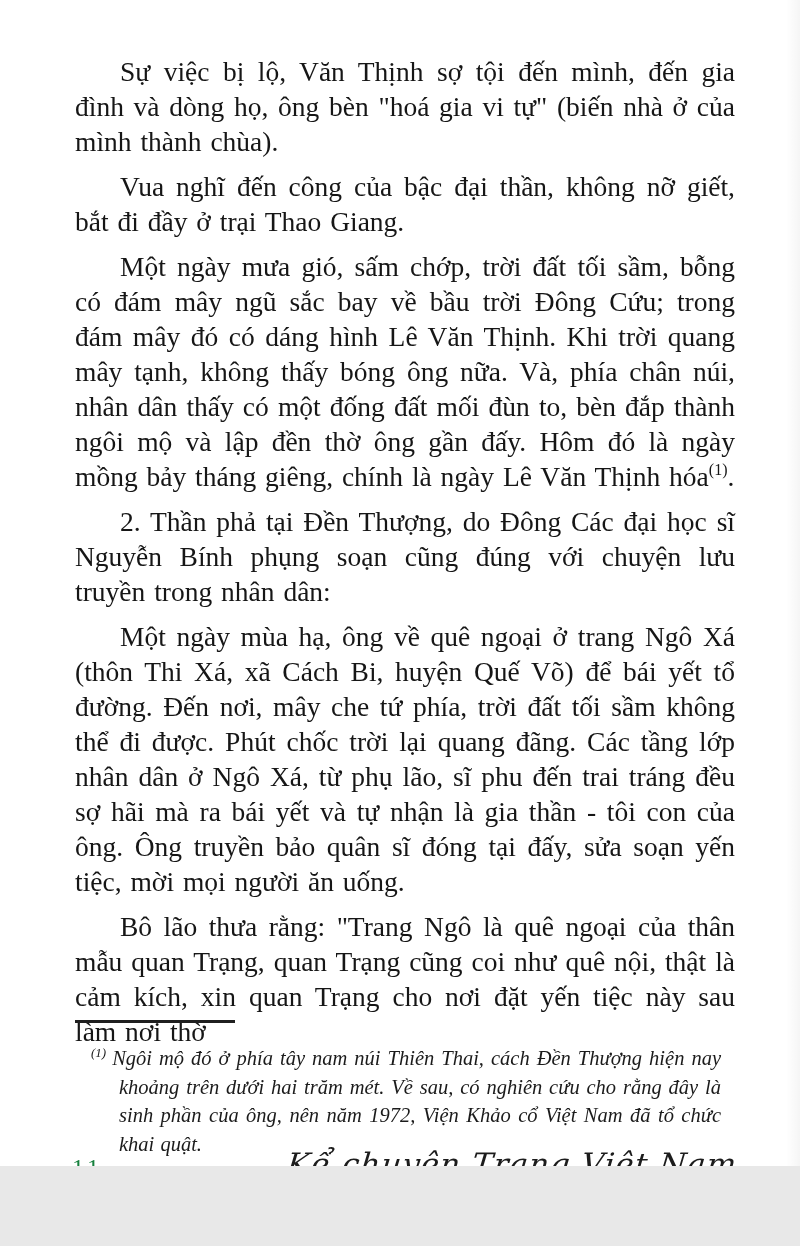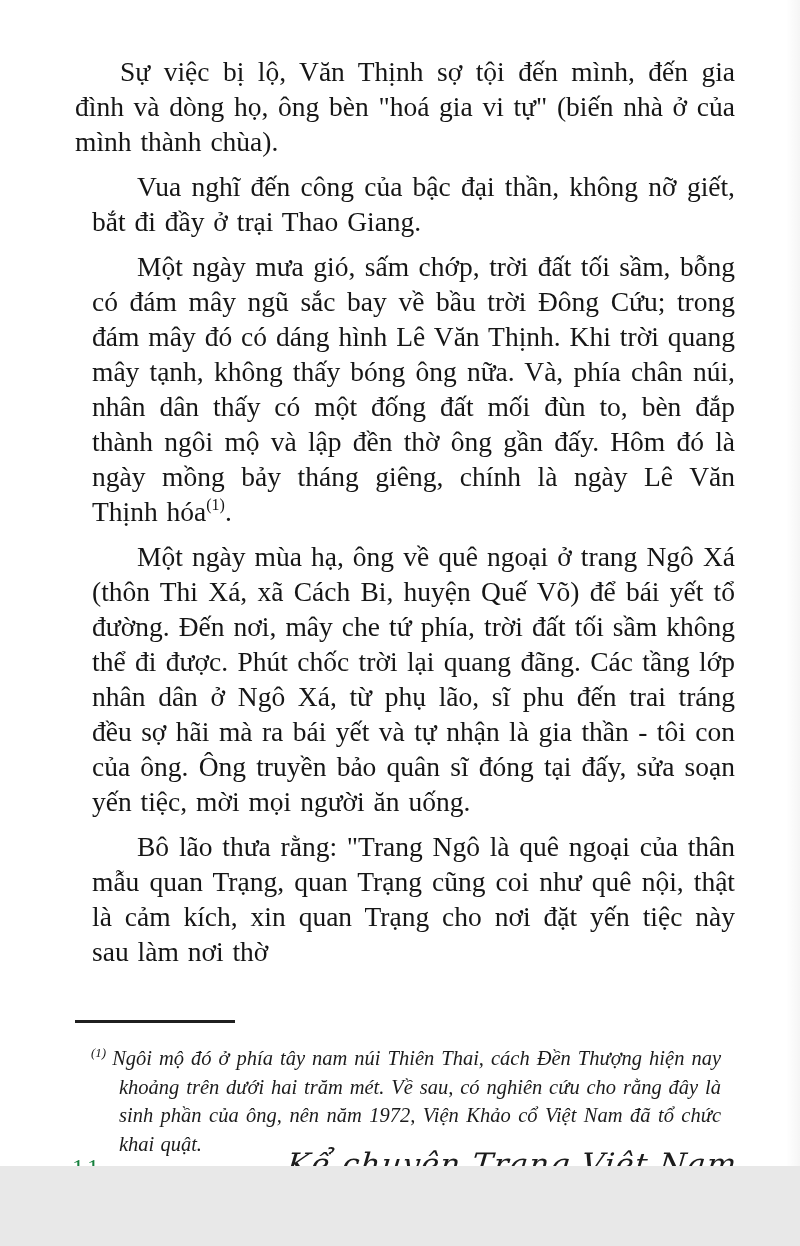--- a/index.html
+++ b/index.html
@@ -36,21 +36,20 @@
     margin: 0;
     font-size: 27.5px;
     line-height: 35px;
     text-align: justify;
     text-indent: 45px;
     word-spacing: 2px;
     color: #161616;
   }
   .para + .para {
     margin-top: 10px;
-    margin-left: 17px;
   }
   .fnref {
     font-size: 16px;
     line-height: 0;
     vertical-align: 11px;
     letter-spacing: 0;
   }
   .footnote-area {
     position: absolute;
     top: 1020px;
@@ -105,20 +104,21 @@
 </style>
 </head>
 <body>
 
 <div class="page">
 
   <div class="body-text">
     <p class="para">Sự việc bị lộ, Văn Thịnh sợ tội đến mình, đến gia đình và dòng họ, ông bèn "hoá gia vi tự" (biến nhà ở của mình thành chùa).</p>
     <p class="para">Vua nghĩ đến công của bậc đại thần, không nỡ giết, bắt đi đầy ở trại Thao Giang.</p>
     <p class="para"><span>Một ngày mưa gió, sấm chớp, trời đất tối sầm, bỗng có đám mây ngũ sắc bay về bầu trời Đông Cứu; trong đám mây đó có dáng hình Lê Văn Thịnh. Khi trời quang mây tạnh, không thấy bóng ông nữa. Và, phía chân núi, nhân dân thấy có một đống đất mối đùn to, bèn đắp thành ngôi mộ và lập đền thờ ông gần đấy. Hôm đó là ngày mồng bảy tháng giêng, chính là ngày Lê Văn Thịnh hóa</span><sup class="fnref">(1)</sup><span>.</span></p>
+    <p class="para">2. Thần phả tại Đền Thượng, do Đông Các đại học sĩ Nguyễn Bính phụng soạn cũng đúng với chuyện lưu truyền trong nhân dân:</p>
     <p class="para">Một ngày mùa hạ, ông về quê ngoại ở trang Ngô Xá (thôn Thi Xá, xã Cách Bi, huyện Quế Võ) để bái yết tổ đường. Đến nơi, mây che tứ phía, trời đất tối sầm không thể đi được. Phút chốc trời lại quang đãng. Các tầng lớp nhân dân ở Ngô Xá, từ phụ lão, sĩ phu đến trai tráng đều sợ hãi mà ra bái yết và tự nhận là gia thần - tôi con của ông. Ông truyền bảo quân sĩ đóng tại đấy, sửa soạn yến tiệc, mời mọi người ăn uống.</p>
     <p class="para">Bô lão thưa rằng: "Trang Ngô là quê ngoại của thân mẫu quan Trạng, quan Trạng cũng coi như quê nội, thật là cảm kích, xin quan Trạng cho nơi đặt yến tiệc này sau làm nơi thờ</p>
   </div>
 
   <div class="footnote-area">
     <div class="fn-rule"></div>
     <p class="footnote"><sup class="fnmark">(1)</sup><span>Ngôi mộ đó ở phía tây nam núi Thiên Thai, cách Đền Thượng hiện nay khoảng trên dưới hai trăm mét. Về sau, có nghiên cứu cho rằng đây là sinh phần của ông, nên năm 1972, Viện Khảo cổ Việt Nam đã tổ chức khai quật.</span></p>
   </div>
 
   <div class="footer">

